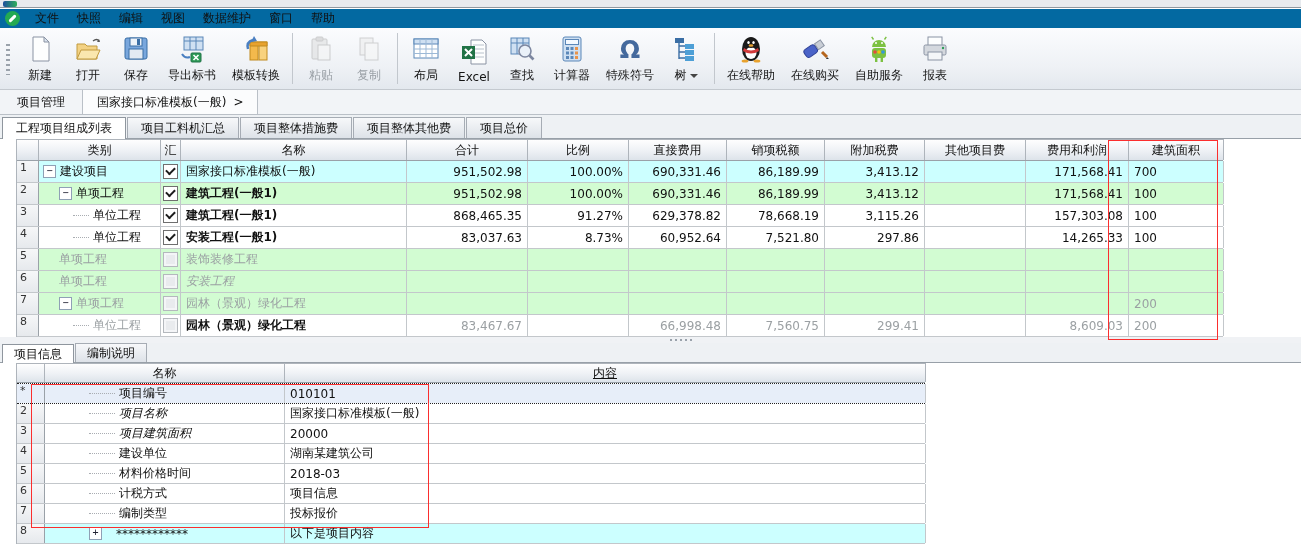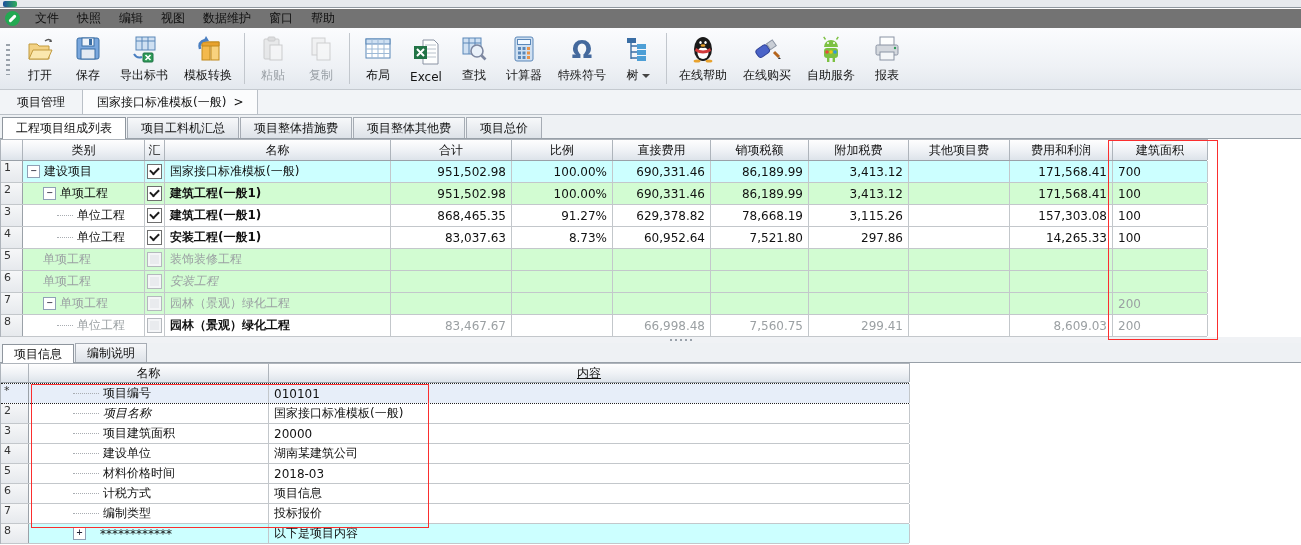--- a/index.html
+++ b/index.html
@@ -1,21 +1,21 @@
 <!DOCTYPE html>
 <html><head>
 <meta charset="utf-8">
 <style>
   html,body{margin:0;padding:0}
   body{width:1301px;height:545px;overflow:hidden;position:relative;background:#fff;
        font-family:"DejaVu Sans","Liberation Sans",sans-serif;font-size:12px;color:#111;}
   
   .titlebar{position:absolute;left:0;top:0;width:100%;height:8px;background:#e7eaee;border-bottom:1px solid #8f979f;box-sizing:border-box}
   .titlebar .frag{position:absolute;left:3px;top:1px;width:14px;height:6px;background:linear-gradient(90deg,#1d4f9c,#2fae5a);border-radius:2px}
-  .menubar{position:absolute;left:0;top:9px;width:100%;height:19px;background:#737373;display:flex;align-items:center;padding-left:5px;box-sizing:border-box}
+  .menubar{position:absolute;left:0;top:9px;width:100%;height:19px;background:#0369a1;display:flex;align-items:center;padding-left:5px;box-sizing:border-box}
   .applogo{width:15px;height:15px;border-radius:50%;background:#23a952;position:relative;margin-right:6px;flex:none}
   .applogo::after{content:"";position:absolute;left:3px;top:6px;width:9px;height:3px;background:#fff;transform:rotate(-45deg);border-radius:2px}
   .menu-item{padding:2px 9px;white-space:nowrap}
   
   .toolbar{position:absolute;left:0;top:28px;width:100%;height:62px;box-sizing:border-box;
            background:linear-gradient(#fbfcfe,#eef1f5 65%,#e3e8ee);border-bottom:1px solid #c4c9cf;
            display:flex;align-items:stretch;padding-left:4px}
   .tgrip{width:4px;margin:16px 6px 14px 2px;background:repeating-linear-gradient(#9aa2ab 0 2px,transparent 2px 5px);flex:none}
   .tbtn{display:flex;flex-direction:column;align-items:center;justify-content:flex-end;padding:4px 8px 5px;gap:2px;border-radius:3px}
   .tbtn .ticon{width:32px;height:32px;display:flex;align-items:center;justify-content:center}
@@ -32,21 +32,21 @@
   
   .tabbar{position:absolute;left:0;width:100%;box-sizing:border-box;background:#eef1f4;border-bottom:1px solid #98a0a8;
           display:flex;align-items:flex-end;padding-left:2px}
   .doctabs{top:115px;height:24px}
   .btabs{top:343px;height:20px}
   .dtab{padding:3px 13px;background:linear-gradient(#f7f8fa,#dde2e8);border:1px solid #a6acb4;border-bottom:none;
         margin-right:1px;white-space:nowrap;position:relative;line-height:14px}
   .dtab.active{background:#fff;border-color:#8f969e;margin-bottom:-1px;padding-bottom:4px;z-index:2}
   .btabs .dtab{padding:2px 11px}
   
-  .grid{position:absolute;left:0;box-sizing:border-box;border-left:1px solid #aeb4bb}
+  .grid{position:absolute;left:16px;box-sizing:border-box;border-left:1px solid #aeb4bb}
   .g-row{display:flex;box-sizing:border-box;border-bottom:1px solid #c3c7cb;background:#fff}
   .g-cell{box-sizing:border-box;border-right:1px solid #c3c7cb;display:flex;align-items:center;
           padding:0 5px;overflow:hidden;white-space:nowrap;flex:none}
   .g-head{background:none}
   .g-head .g-cell{justify-content:center;background:linear-gradient(#fefefe,#eef1f5 55%,#dde3ea);
                   border-right:1px solid #aeb4bb;border-top:1px solid #aeb4bb}
   .g-head{border-bottom:1px solid #9aa1a8}
   .rowhdr{background:linear-gradient(#f6f7f8,#e6e9ed);border-right:1px solid #9aa1a8;justify-content:flex-start;
           padding:0 3px;color:#333;font-size:11px;align-items:flex-start}
   .num{justify-content:flex-end}
@@ -93,20 +93,31 @@
       <div class="menu-item">编辑</div>
       <div class="menu-item">视图</div>
       <div class="menu-item">数据维护</div>
       <div class="menu-item">窗口</div>
       <div class="menu-item">帮助</div>
     </div>
 
   <div class="toolbar">
     <div class="tgrip"></div>
 
+  <div class="tbtn">
+        <div class="ticon">
+          <svg width="30" height="30" viewBox="0 0 30 30">
+            <path d="M8 3 h11 l5 5 v19 h-16 z" fill="#fdfefe" stroke="#8a93a3"></path>
+            <path d="M19 3 l5 5 h-5 z" fill="#dbe4ef" stroke="#8a93a3"></path>
+          </svg>
+        </div>
+        <div class="drop">
+          <span class="lbl">新建</span>
+        </div>
+      </div>
       <div class="tbtn">
         <div class="ticon">
           <svg width="30" height="30" viewBox="0 0 30 30">
             <path d="M4 10 h8 l2 2 h10 v13 h-20 z" fill="#f3d284" stroke="#c19a3f"></path>
             <path d="M4 25 l4 -9 h19 l-4 9 z" fill="#fae7ae" stroke="#c19a3f"></path>
             <path d="M20 7 q4 -3 6 0" fill="none" stroke="#555" stroke-width="1.4"></path>
             <path d="M26 5 l1 3 -3 0 z" fill="#555"></path>
           </svg>
         </div>
         <div class="drop">
@@ -540,21 +551,21 @@
       <div class="g-row" style="height: 20px;">
         <div class="g-cell rowhdr" style="width: 28px;">2</div>
         <div class="g-cell left i-name" style="width: 240px; font-style: italic;">
           <span class="dots" style="width: 26px;"></span>
           <span>项目名称</span>
         </div>
         <div class="g-cell left" style="width: 641px;">国家接口标准模板(一般)</div>
       </div>
       <div class="g-row" style="height: 20px;">
         <div class="g-cell rowhdr" style="width: 28px;">3</div>
-        <div class="g-cell left i-name" style="width: 240px;">
+        <div class="g-cell left i-name" style="width: 240px; font-style: italic;">
           <span class="dots" style="width: 26px;"></span>
           <span>项目建筑面积</span>
         </div>
         <div class="g-cell left" style="width: 641px;">20000</div>
       </div>
       <div class="g-row" style="height: 20px;">
         <div class="g-cell rowhdr" style="width: 28px;">4</div>
         <div class="g-cell left i-name" style="width: 240px;">
           <span class="dots" style="width: 26px;"></span>
           <span>建设单位</span>

